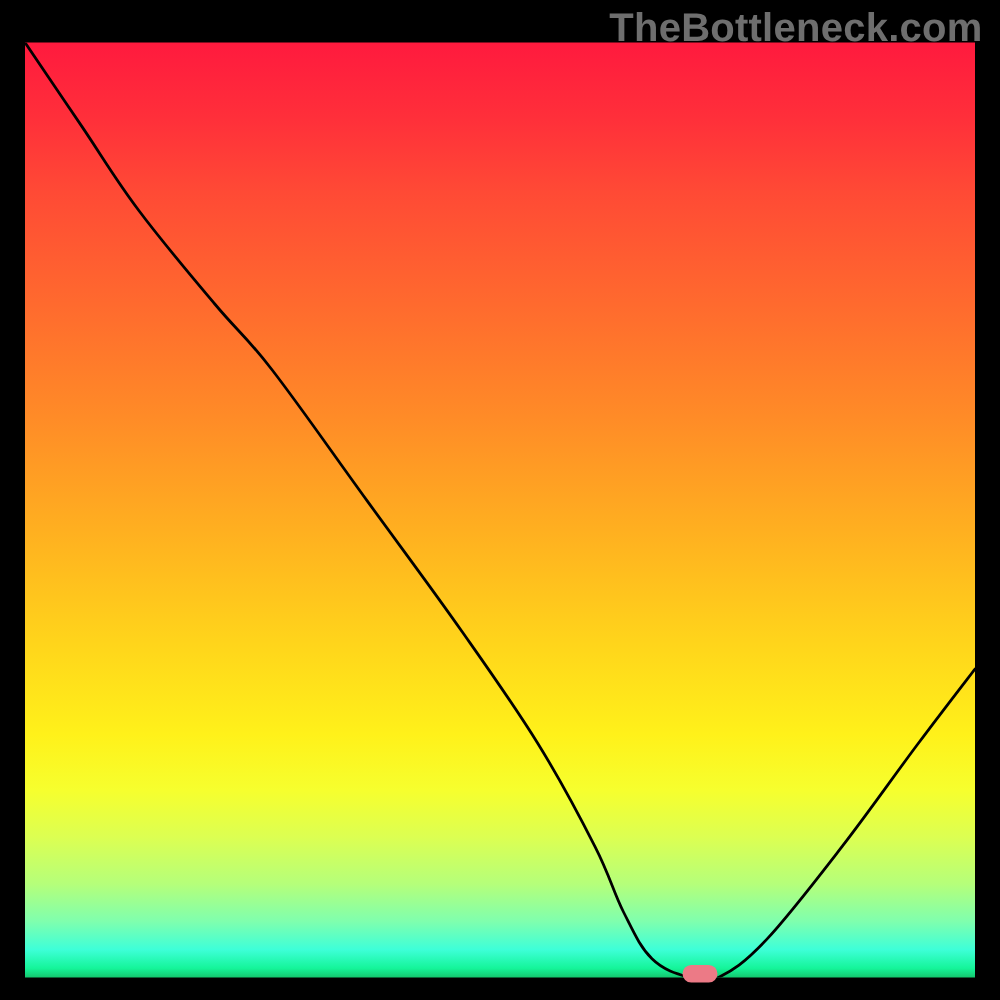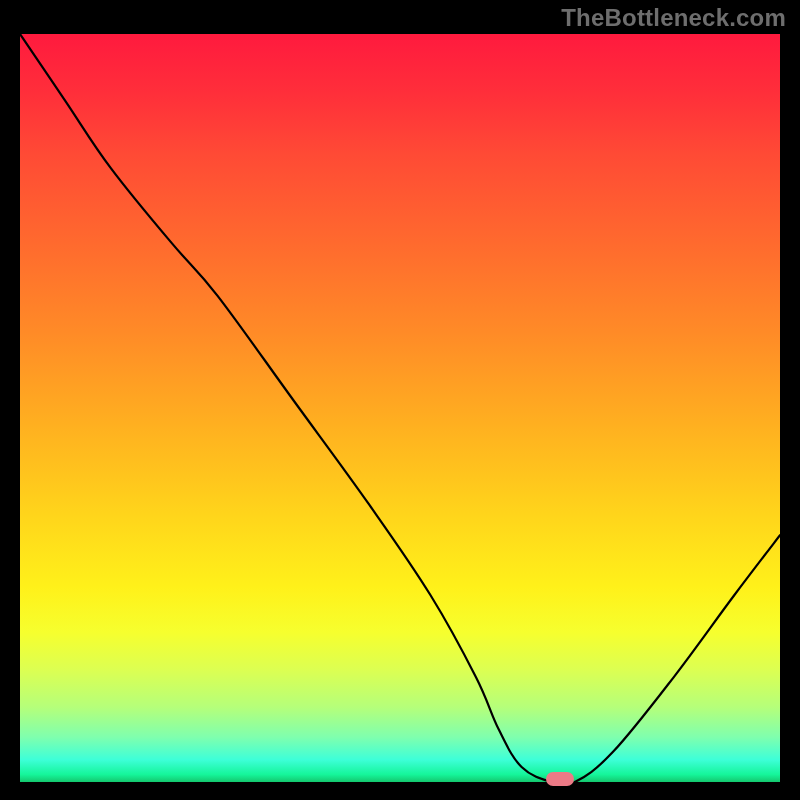--- a/index.html
+++ b/index.html
@@ -15,21 +15,21 @@
     width: 800px;
     height: 800px;
     background: #000000;
   }
   .watermark {
     position: absolute;
     top: 4px;
     right: 14px;
     color: #6e6e6e;
     font-family: Arial, Helvetica, sans-serif;
-    font-size: 24px;
+    font-size: 32px;
     font-weight: 600;
     letter-spacing: 0.2px;
     z-index: 5;
   }
   .plot-area {
     position: absolute;
     left: 20px;
     top: 34px;
     width: 760px;
     height: 748px;

